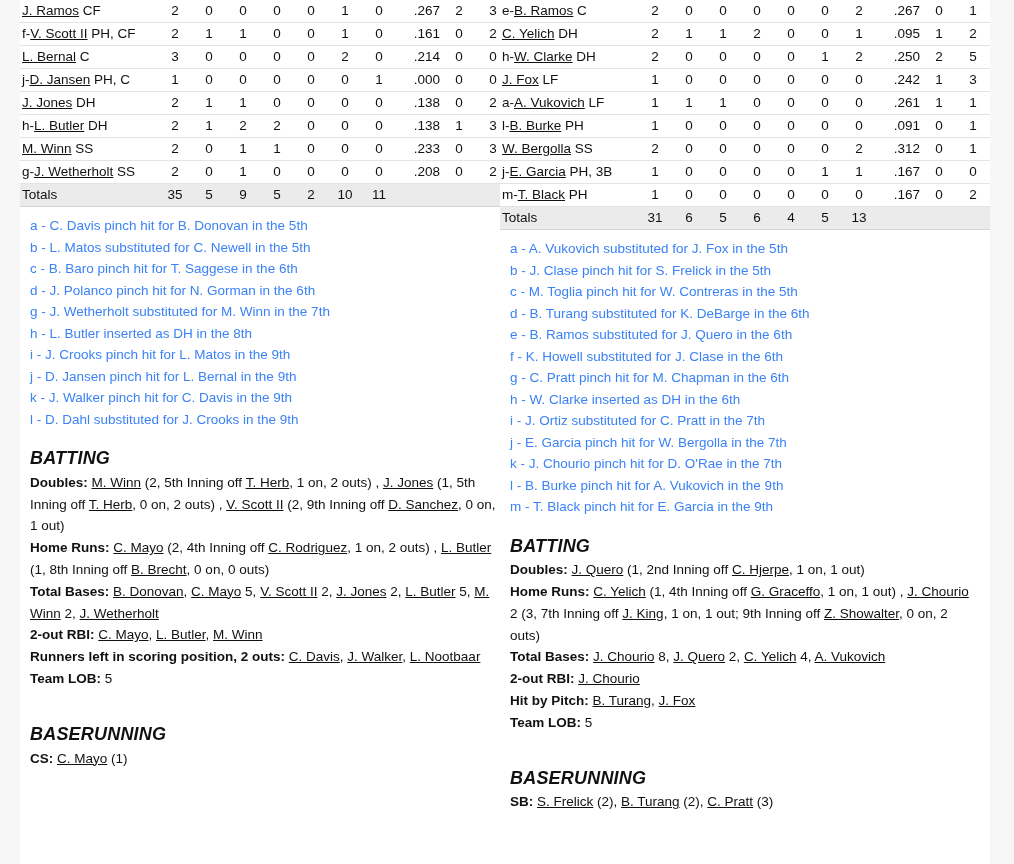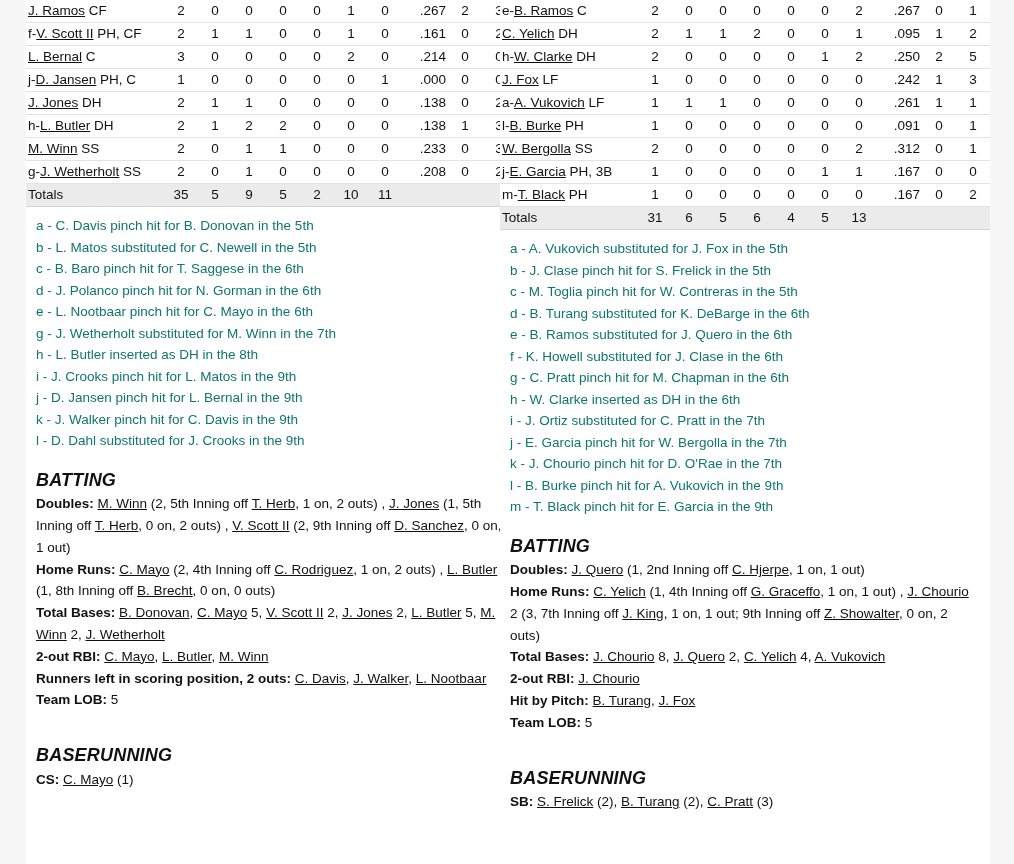--- a/index.html
+++ b/index.html
@@ -16,21 +16,21 @@
     overflow: hidden;
   }
   .col {
     position: absolute;
     top: 0;
     width: 490px;
     height: 864px;
     background: #ffffff;
     overflow: hidden;
   }
-  .col-left { left: 26px; }
+  .col-left { left: 20px; }
   .col-right { left: 500px; }
 
   
   table.box {
     border-collapse: collapse;
     width: 100%;
     font-size: 13.5px;
     color: #111;
   }
   table.box td {
@@ -64,21 +64,21 @@
     font-weight: normal;
     border-bottom: 1px solid #d4d4d4;
     border-top: 1px solid #d4d4d4;
   }
   td.totlabel { padding-left: 8px; text-align: left; }
 
   
   .notes {
     padding: 8px 10px 2px 10px;
     font-size: 13.5px;
-    color: #0f766e;
+    color: #3b82f6;
   }
   .notes div {
     line-height: 21.5px;
   }
 
   
   .section {
     padding: 0 10px;
     font-size: 13.5px;
     color: #111;
@@ -222,21 +222,20 @@
             <td class="num"></td>
             <td class="num"></td>
           </tr>
         </tbody>
     </table>
     <div class="notes">
         <div>a - C. Davis pinch hit for B. Donovan in the 5th</div>
         <div>b - L. Matos substituted for C. Newell in the 5th</div>
         <div>c - B. Baro pinch hit for T. Saggese in the 6th</div>
         <div>d - J. Polanco pinch hit for N. Gorman in the 6th</div>
-        <div>e - L. Nootbaar pinch hit for C. Mayo in the 6th</div>
         <div>g - J. Wetherholt substituted for M. Winn in the 7th</div>
         <div>h - L. Butler inserted as DH in the 8th</div>
         <div>i - J. Crooks pinch hit for L. Matos in the 9th</div>
         <div>j - D. Jansen pinch hit for L. Bernal in the 9th</div>
         <div>k - J. Walker pinch hit for C. Davis in the 9th</div>
         <div>l - D. Dahl substituted for J. Crooks in the 9th</div>
       </div>
     <div class="section">
       <h3>BATTING</h3>
       <div>

